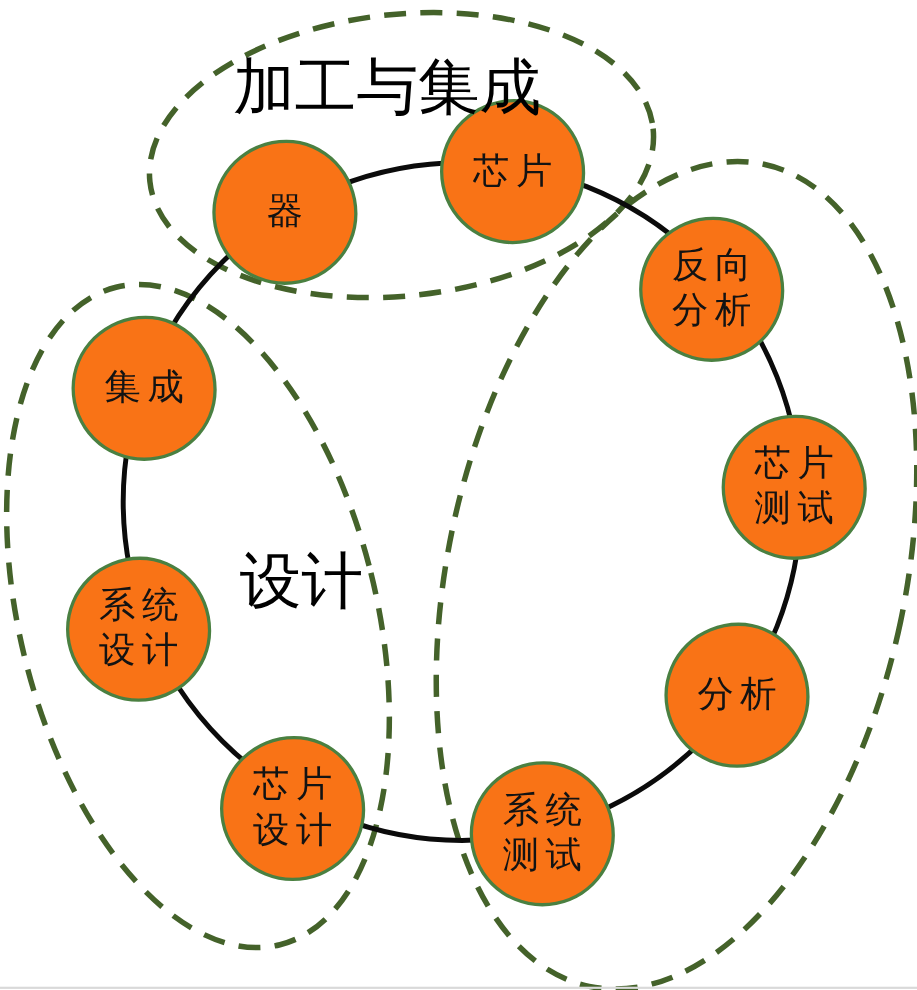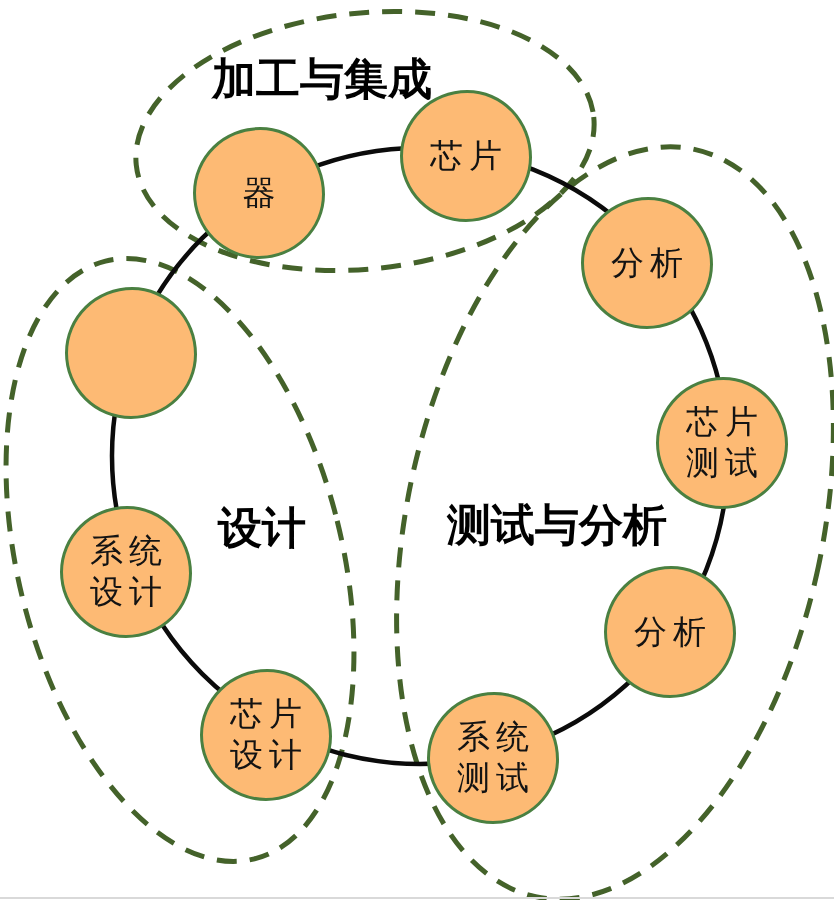--- a/index.html
+++ b/index.html
@@ -29,21 +29,21 @@
     fill: none;
     stroke: #44622a;
     stroke-width: 5;
     stroke-dasharray: 20 13;
   }
   .node {
     position: absolute;
     width: 132px;
     height: 132px;
     box-sizing: border-box;
-    background: #fdba74;
+    background: #f97316;
     border: 3px solid #4a8041;
     border-radius: 51% 49% 50% 50% / 50% 51% 49% 50%;
     display: flex;
     flex-direction: column;
     align-items: center;
     justify-content: center;
     text-align: left;
     color: #131313;
     font-family: "Liberation Serif", "DejaVu Serif", serif;
     font-size: 33px;
@@ -52,22 +52,22 @@
   .nline {
     display: block;
     letter-spacing: 6px;
     margin-right: -6px;
     white-space: nowrap;
   }
   .glabel {
     position: absolute;
     color: #000000;
     font-family: "Liberation Sans", "DejaVu Sans", sans-serif;
-    font-weight: bold;
-    font-size: 44px;
+    font-weight: normal;
+    font-size: 56px;
     line-height: 46px;
     white-space: nowrap;
   }
   .bottom-line {
     position: absolute;
     left: 0;
     bottom: 1px;
     width: 834px;
     height: 2px;
     background: #d9d9d9;
@@ -89,20 +89,21 @@
 
   <div class="node" style="left:193px; top:127px">
     <span class="nline">器</span>
   </div>
 
   <div class="node" style="left:400px; top:90px">
     <span class="nline">芯片</span>
   </div>
 
   <div class="node" style="left:581px; top:197px">
+    <span class="nline">反向</span>
     <span class="nline">分析</span>
   </div>
 
   <div class="node" style="left:656px; top:377px">
     <span class="nline">芯片</span>
     <span class="nline">测试</span>
   </div>
 
   <div class="node" style="left:604px; top:566px">
     <span class="nline">分析</span>
@@ -117,20 +118,20 @@
     <span class="nline">芯片</span>
     <span class="nline">设计</span>
   </div>
 
   <div class="node" style="left:60px; top:506px">
     <span class="nline">系统</span>
     <span class="nline">设计</span>
   </div>
 
   <div class="node" style="left:65px; top:287px">
+    <span class="nline">集成</span>
   </div>
 
   <div class="glabel" style="left:212px; top:56px">加工与集成</div>
   <div class="glabel" style="left:218px; top:505px">设计</div>
-  <div class="glabel" style="left:447px; top:502px">测试与分析</div>
 
   <div class="bottom-line"></div>
 </div>
 
 </body></html>

